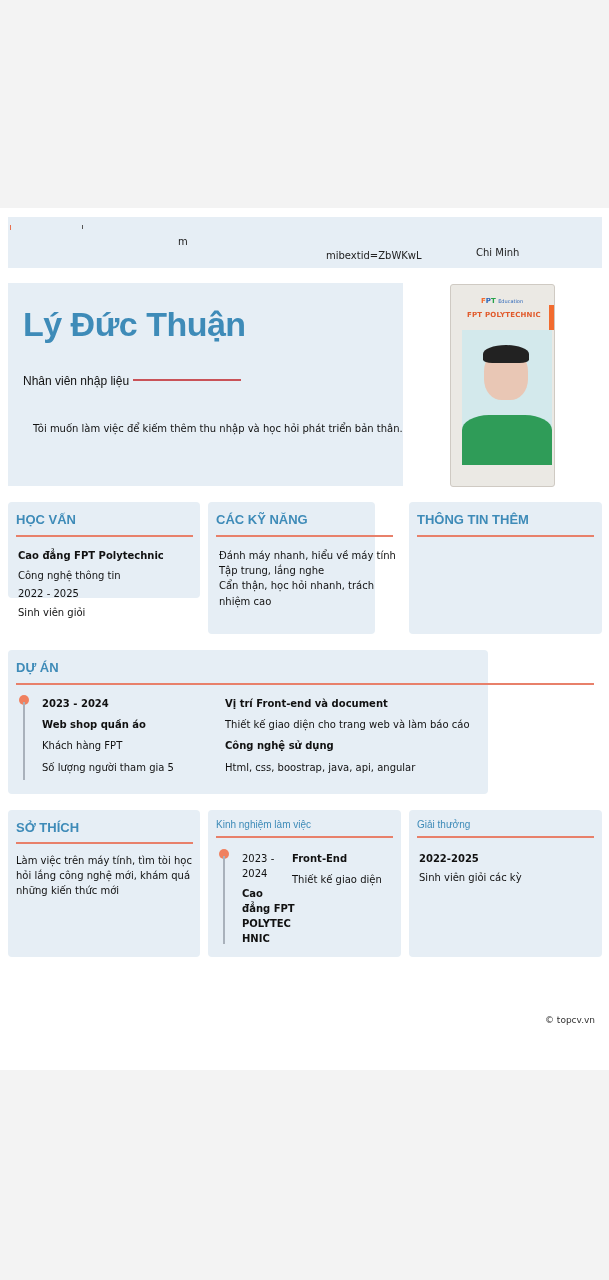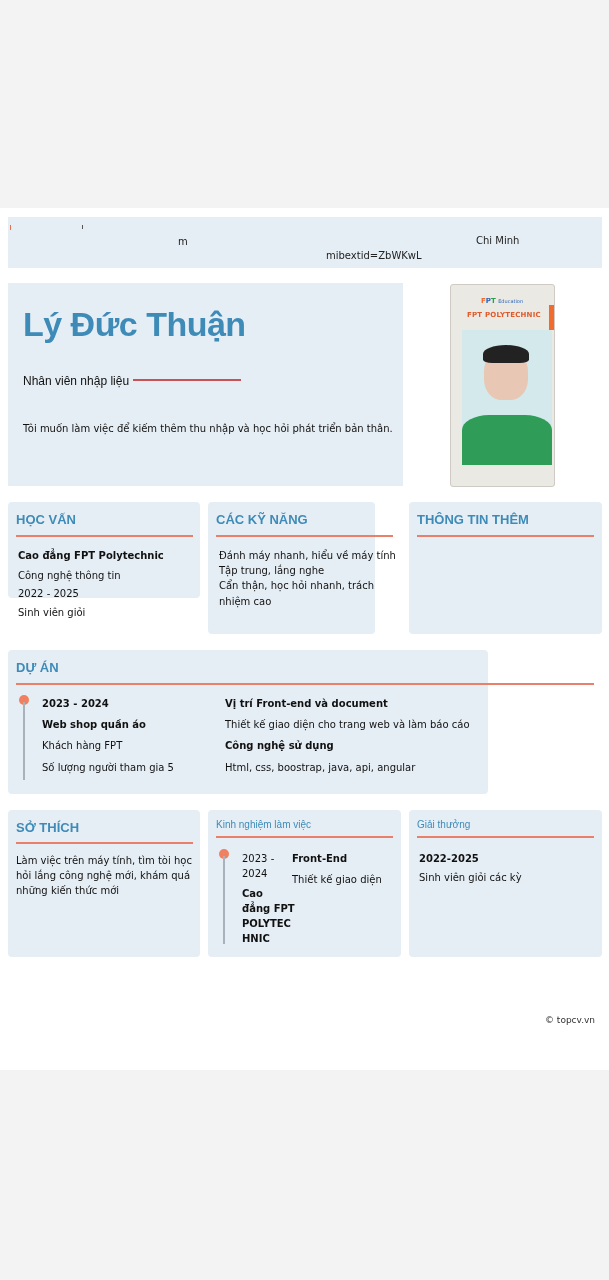--- a/index.html
+++ b/index.html
@@ -10,21 +10,21 @@
 
   .topbar { position: absolute; left: 8px; top: 217px; width: 594px; height: 51px; background: #e6eef5; font-size: 10px; color: #222; }
   .topbar span { position: absolute; white-space: nowrap; }
   .topbar .mark-red { position: absolute; left: 2px; top: 8px; width: 1px; height: 5px; background: #e8704f; }
   .topbar .mark-dark { position: absolute; left: 74px; top: 8px; width: 1px; height: 4px; background: #555; }
 
   .hero { position: absolute; left: 8px; top: 283px; width: 395px; height: 203px; background: #e6eef5; }
   .hero .name { position: absolute; left: 15px; top: 22px; font-family: "Liberation Sans", sans-serif; font-weight: bold; font-size: 34px; color: #3e8bb8; letter-spacing: -0.5px; white-space: nowrap; }
   .hero .role { position: absolute; left: 15px; top: 91px; font-family: "Liberation Sans", sans-serif; font-size: 12px; color: #111; white-space: nowrap; }
   .hero .role-line { position: absolute; left: 125px; top: 96px; width: 108px; height: 2px; background: #c95257; }
-  .hero .objective { position: absolute; left: 15px; top: 140px; font-size: 10px; color: #111; white-space: nowrap; }
+  .hero .objective { position: absolute; left: 25px; top: 140px; font-size: 10px; color: #111; white-space: nowrap; }
 
   .photo { position: absolute; left: 450px; top: 284px; width: 105px; height: 203px; background: #ebe9e4; border: 1px solid #cfcac3; border-radius: 3px; overflow: hidden; }
   .photo .logo { position: absolute; left: 30px; top: 12px; font-size: 7px; font-weight: bold; color: #2a65b8; }
   .photo .logo b { color: #f26b2e; }
   .photo .logo i { color: #27a24a; font-style: normal; }
   .photo .school { position: absolute; left: 16px; top: 26px; font-size: 7px; font-weight: bold; color: #e15a2b; letter-spacing: 0.2px; white-space: nowrap; }
   .photo .bgpanel { position: absolute; left: 11px; top: 45px; width: 90px; height: 135px; background: #d3e9ec; }
   .photo .head { position: absolute; left: 33px; top: 63px; width: 44px; height: 52px; background: #e9c7b5; border-radius: 45% 45% 40% 40%; }
   .photo .hair { position: absolute; left: 32px; top: 60px; width: 46px; height: 18px; background: #222; border-radius: 50% 50% 20% 20%; }
   .photo .shirt { position: absolute; left: 11px; top: 130px; width: 90px; height: 50px; background: #2f9c58; border-radius: 30% 30% 0 0; }
@@ -44,21 +44,21 @@
 </style>
 </head>
 <body>
 
 <div class="page"></div>
 
 <div class="topbar">
   <div class="mark-red"></div>
   <div class="mark-dark"></div>
   <span style="left:170px; top:19px;">m</span>
-  <span style="left:468px; top:18px;">Chi Minh</span>
+  <span style="left:468px; top:30px;">Chi Minh</span>
   <span style="left:318px; top:33px;">mibextid=ZbWKwL</span>
 </div>
 
 <div class="hero">
   <div class="name">Lý Đức Thuận</div>
   <div class="role">Nhân viên nhập liệu</div>
   <div class="role-line"></div>
   <div class="objective">Tôi muốn làm việc để kiếm thêm thu nhập và học hỏi phát triển bản thân.</div>
 </div>
 

